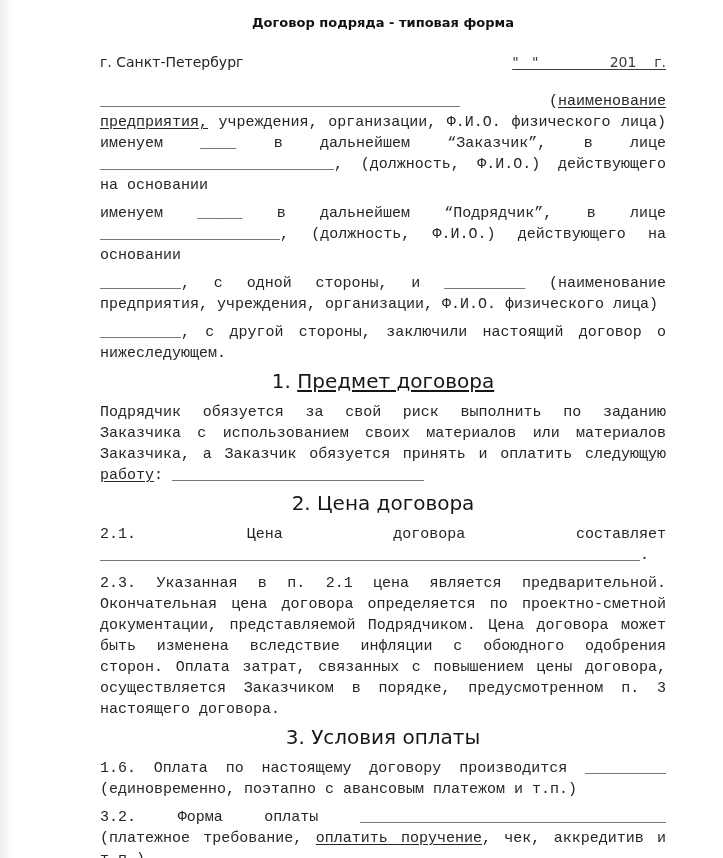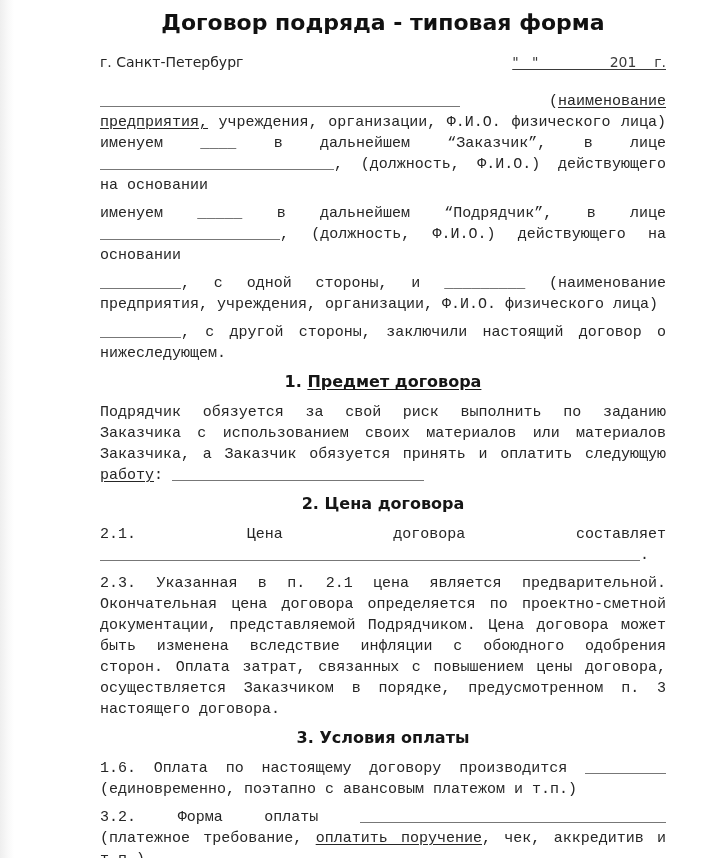--- a/index.html
+++ b/index.html
@@ -15,21 +15,21 @@
     color: #262626;
   }
   .scan-edge {
     position: absolute;
     left: 0; top: 0;
     width: 14px; height: 100%;
     background: linear-gradient(90deg, #e7e7e7 0%, #f6f6f6 55%, #ffffff 100%);
     opacity: .7;
   }
   h1 {
-    font-size: 22px;
+    font-size: 13px;
     line-height: 26px;
     font-weight: bold;
     text-align: center;
     color: #111111;
     margin: 0 0 16px 0;
   }
   .hdr-row {
     display: flex;
     justify-content: space-between;
     align-items: baseline;
@@ -37,23 +37,23 @@
     line-height: 21px;
     margin: 0 0 18px 0;
   }
   p {
     font-size: 15px;
     line-height: 21px;
     margin: 0 0 7px 0;
   }
   .j { text-align: justify; font-family: Liberation Mono, monospace; }
   h2 {
-    font-size: 16px;
+    font-size: 20px;
     line-height: 21px;
-    font-weight: bold;
+    font-weight: normal;
     text-align: center;
     color: #161616;
     margin: 4px 0 10px 0;
   }
   .u { text-decoration: underline; text-underline-offset: 2px; }
   .blank { color: #3a3a3a; letter-spacing: 0; }
 </style>
 </head>
 <body>
 

